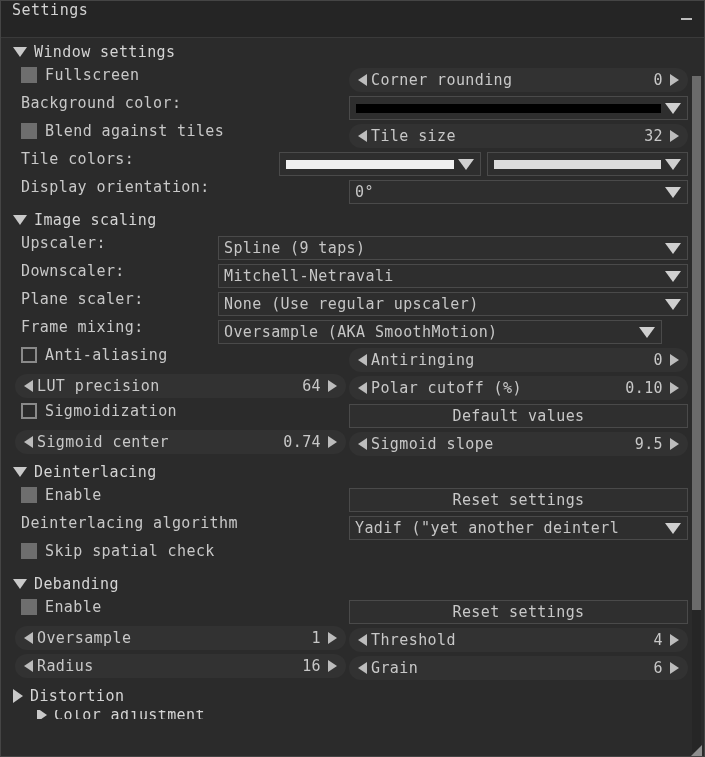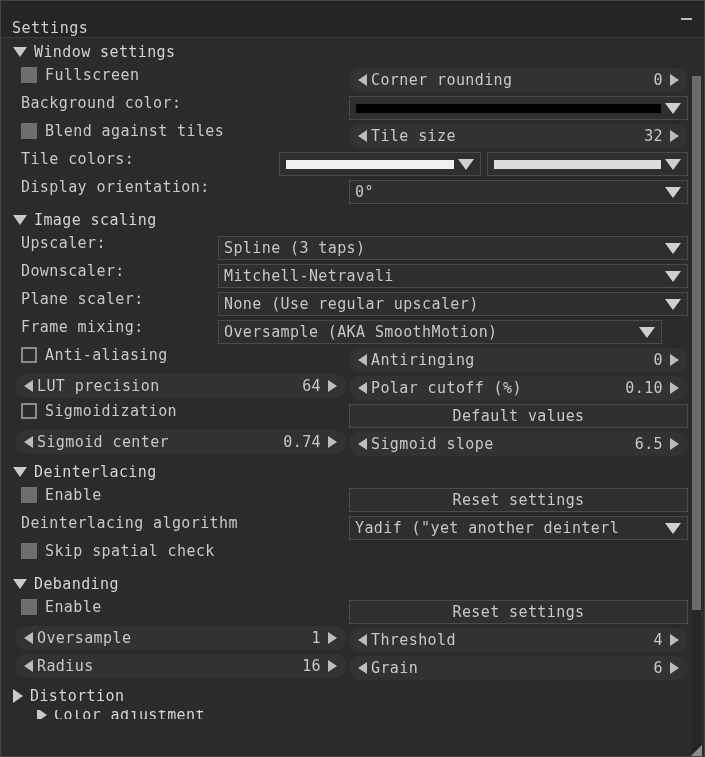--- a/index.html
+++ b/index.html
@@ -19,21 +19,21 @@
     border: 1px solid #454545;
     overflow: hidden;
   }
   
   .titlebar {
     position: relative;
     height: 36px;
     background: #252525;
     border-bottom: 1px solid #3a3a3a;
     display: flex;
-    align-items: flex-end;
+    align-items: flex-start;
   }
   .title-text {
     margin-left: 11px;
     font-size: 15px;
     color: #d2d2d2;
     letter-spacing: 0.5px;
   }
   .titlebar-buttons {
     position: absolute;
     right: 6px;
@@ -386,21 +386,21 @@
           <span class="section-label">Image scaling</span>
         </div>
       </div>
 
       <div class="row">
         <div class="left-col">
           <span class="label">Upscaler:</span>
         </div>
         <div class="right-col" style="left:217px; width:470px;">
           <div class="combo">
-            <span class="combo-text">Spline (3 taps)</span>
+            <span class="combo-text">Spline (9 taps)</span>
             <div class="combo-arrow"></div>
           </div>
         </div>
       </div>
 
       <div class="row">
         <div class="left-col">
           <span class="label">Downscaler:</span>
         </div>
         <div class="right-col" style="left:217px; width:470px;">
@@ -489,21 +489,21 @@
             <div class="spin-arrow spin-left"></div>
             <span class="spin-name">Sigmoid center</span>
             <span class="spin-value">0.74</span>
             <div class="spin-arrow spin-right"></div>
           </div>
         </div>
         <div class="right-col">
           <div class="spinner">
             <div class="spin-arrow spin-left"></div>
             <span class="spin-name">Sigmoid slope</span>
-            <span class="spin-value">6.5</span>
+            <span class="spin-value">9.5</span>
             <div class="spin-arrow spin-right"></div>
           </div>
         </div>
       </div>
 
       <div class="row">
         <div class="section">
           <div class="tri tri-down"></div>
           <span class="section-label">Deinterlacing</span>
         </div>

